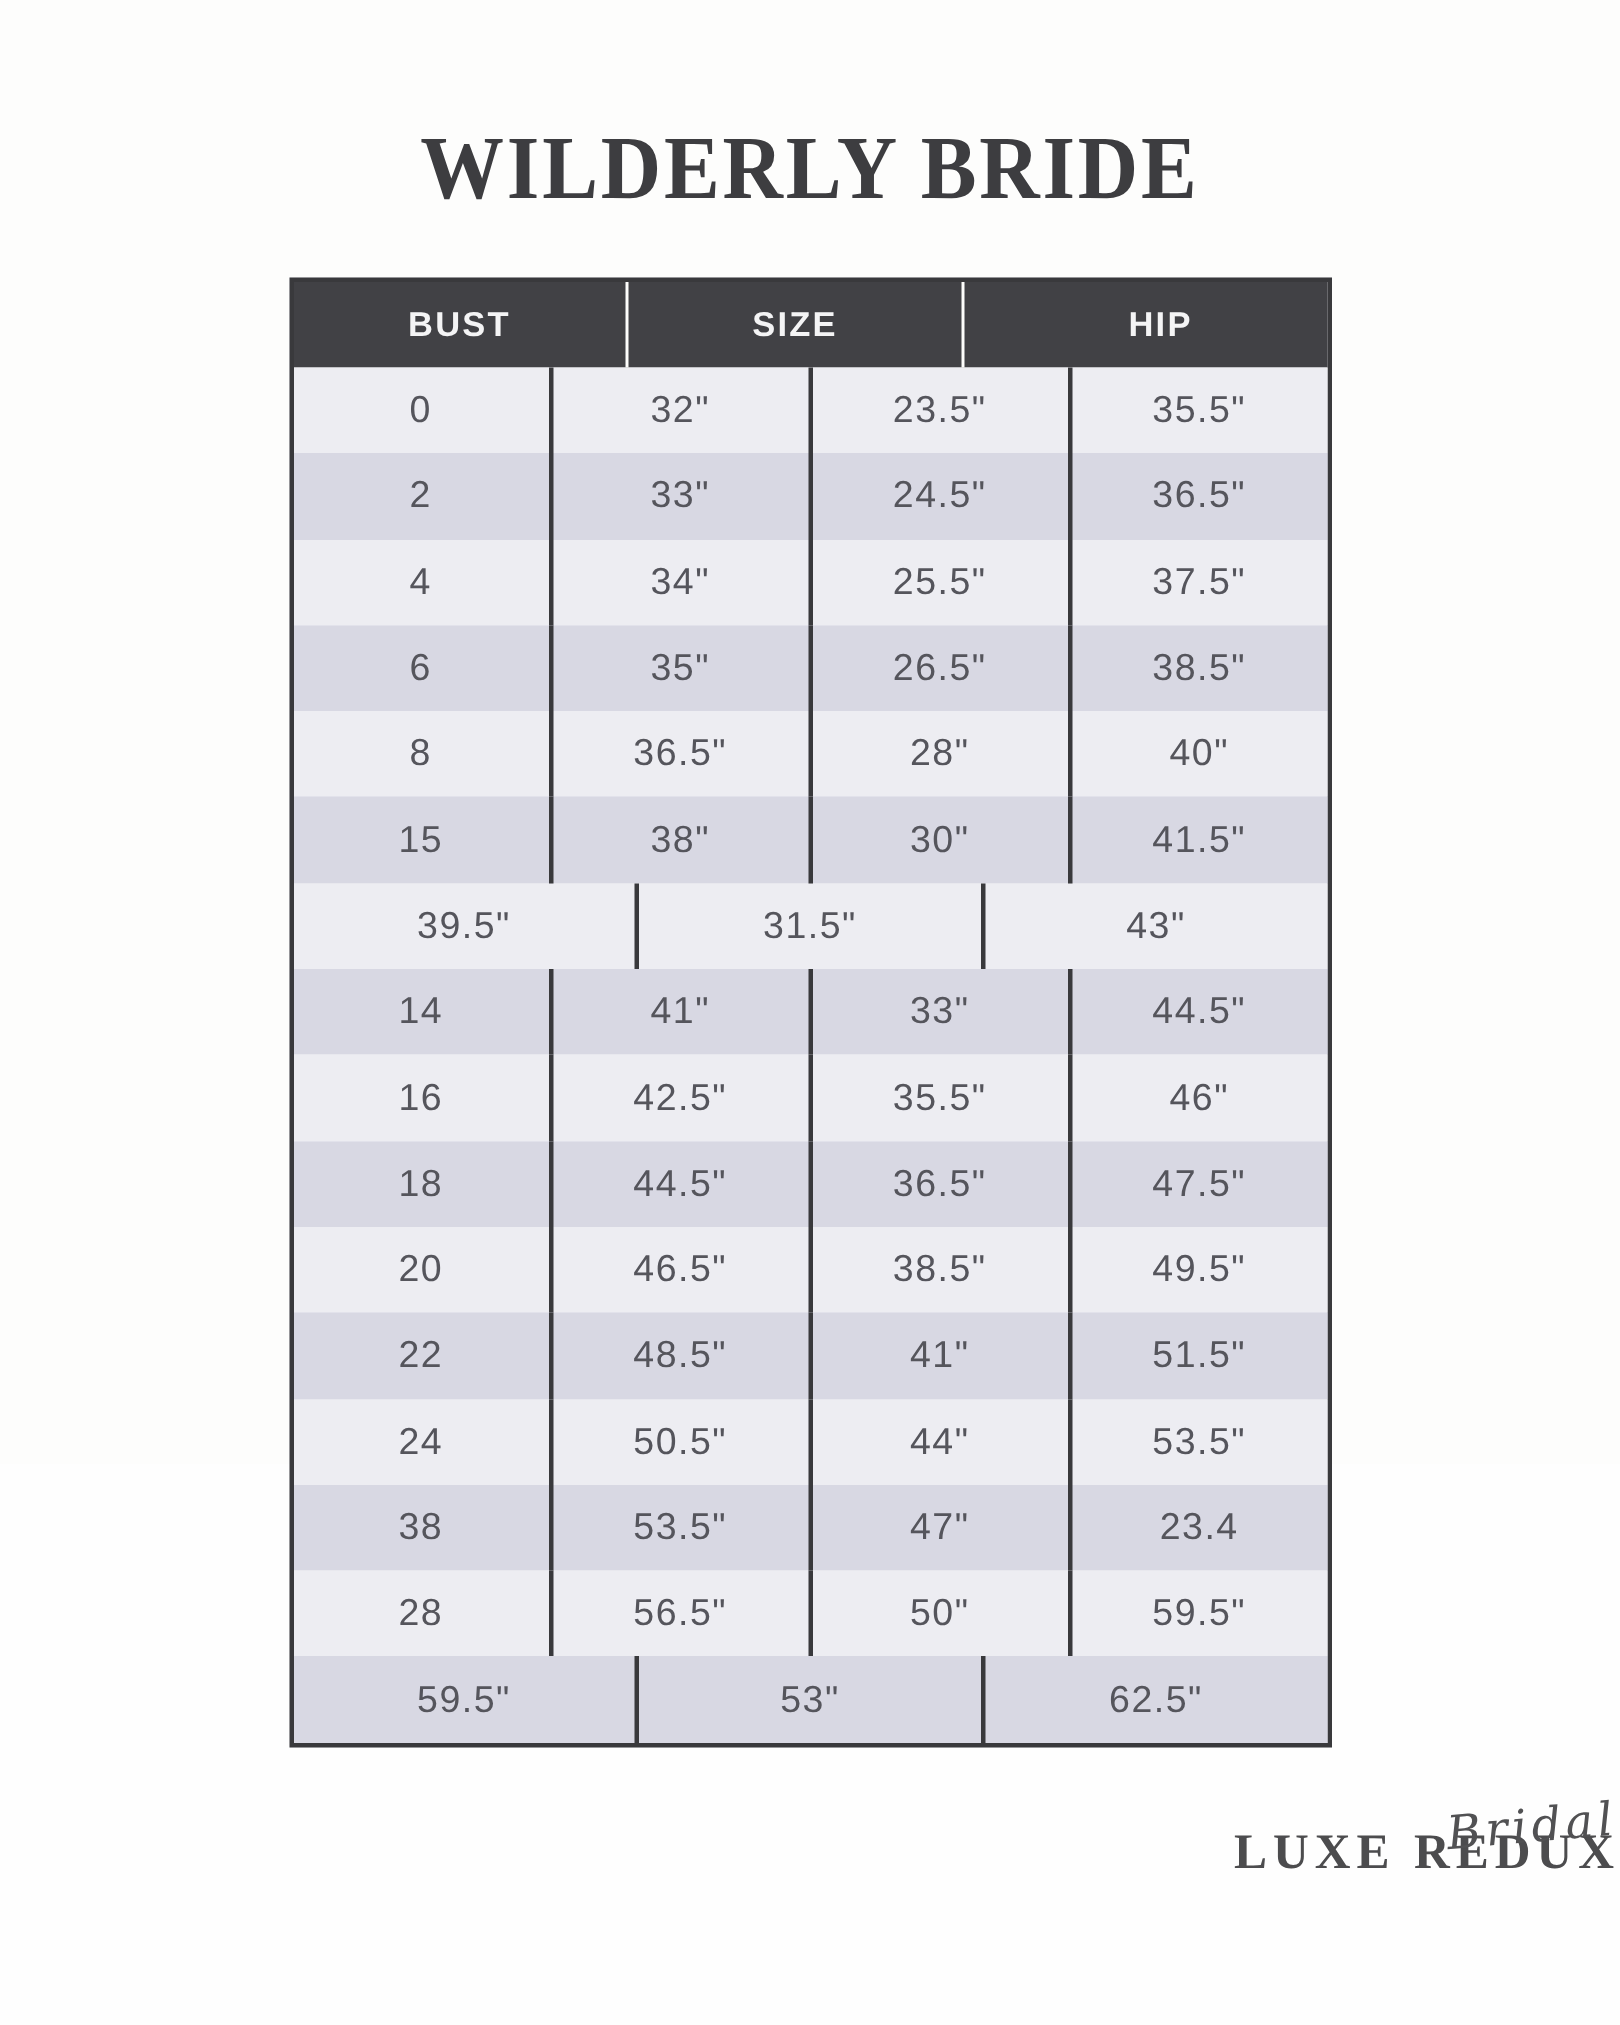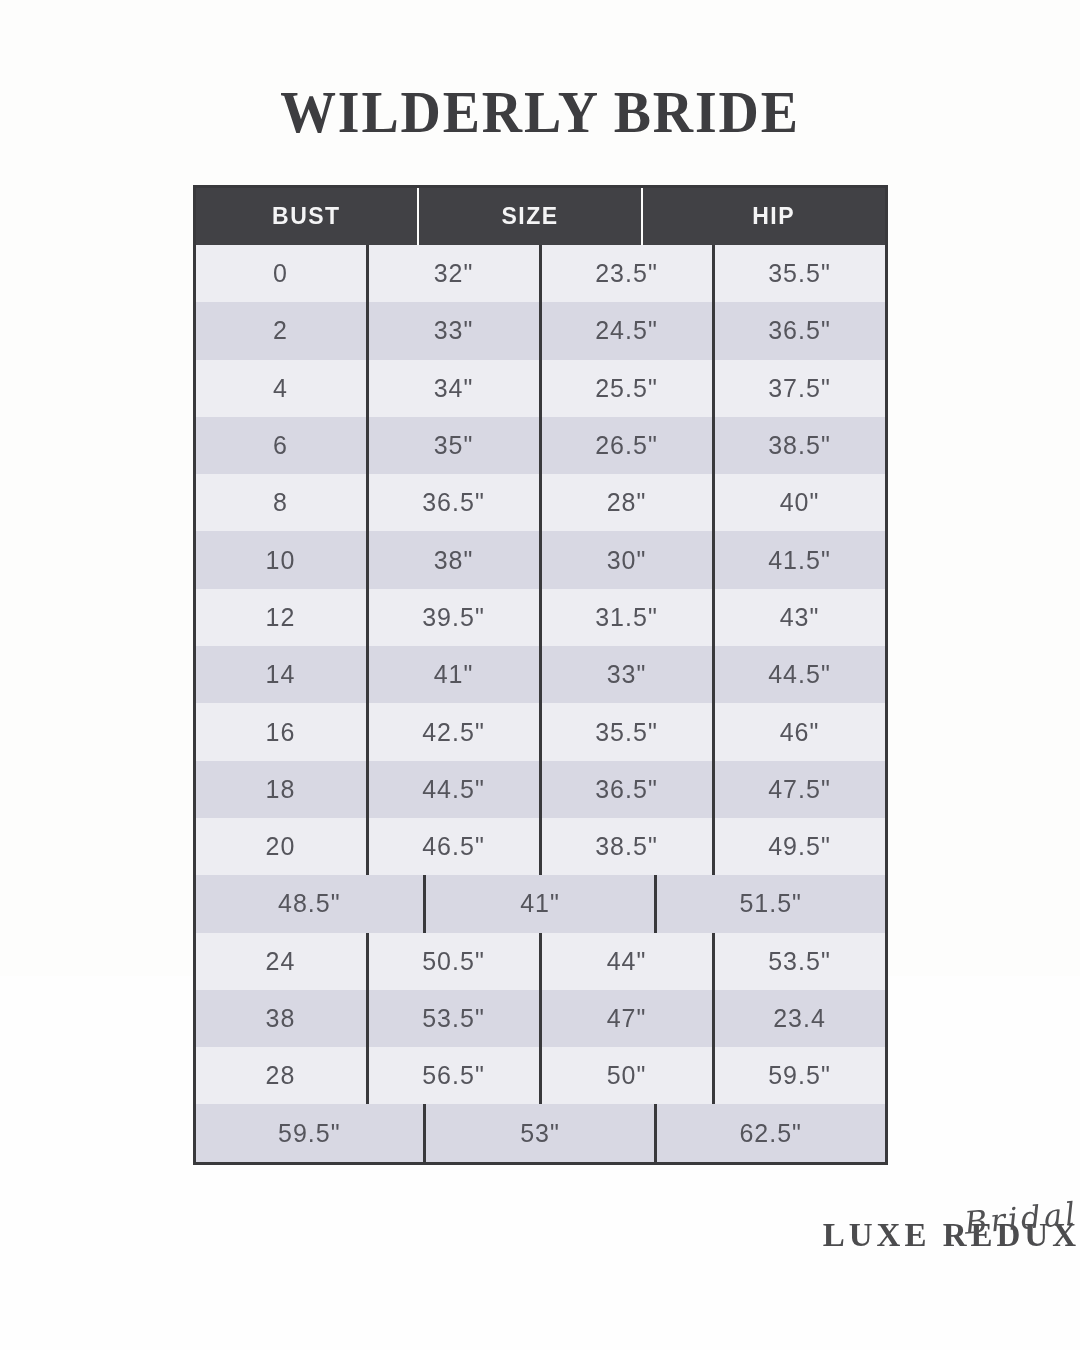--- a/index.html
+++ b/index.html
@@ -115,27 +115,26 @@
           <div class="tcell">26.5"</div>
           <div class="tcell">38.5"</div>
         </div>
         <div class="trow">
           <div class="tcell">8</div>
           <div class="tcell">36.5"</div>
           <div class="tcell">28"</div>
           <div class="tcell">40"</div>
         </div>
         <div class="trow alt">
-          <div class="tcell">10</div>
+          <div class="tcell">15</div>
           <div class="tcell">38"</div>
           <div class="tcell">30"</div>
           <div class="tcell">41.5"</div>
         </div>
         <div class="trow">
-          <div class="tcell">12</div>
           <div class="tcell">39.5"</div>
           <div class="tcell">31.5"</div>
           <div class="tcell">43"</div>
         </div>
         <div class="trow alt">
           <div class="tcell">14</div>
           <div class="tcell">41"</div>
           <div class="tcell">33"</div>
           <div class="tcell">44.5"</div>
         </div>
@@ -151,20 +150,21 @@
           <div class="tcell">36.5"</div>
           <div class="tcell">47.5"</div>
         </div>
         <div class="trow">
           <div class="tcell">20</div>
           <div class="tcell">46.5"</div>
           <div class="tcell">38.5"</div>
           <div class="tcell">49.5"</div>
         </div>
         <div class="trow alt">
+          <div class="tcell">22</div>
           <div class="tcell">48.5"</div>
           <div class="tcell">41"</div>
           <div class="tcell">51.5"</div>
         </div>
         <div class="trow">
           <div class="tcell">24</div>
           <div class="tcell">50.5"</div>
           <div class="tcell">44"</div>
           <div class="tcell">53.5"</div>
         </div>

